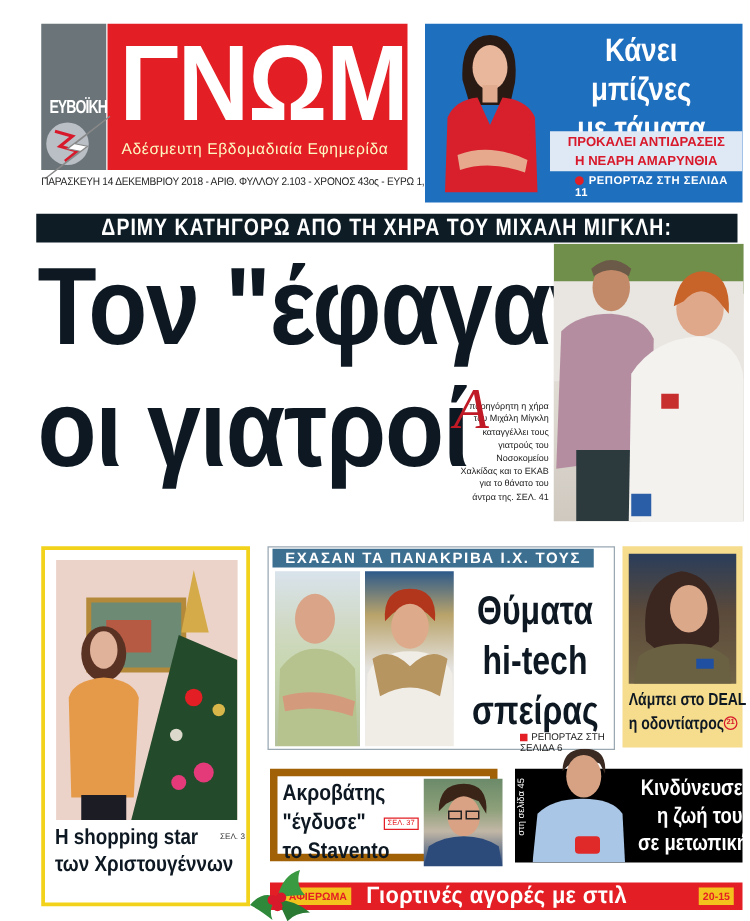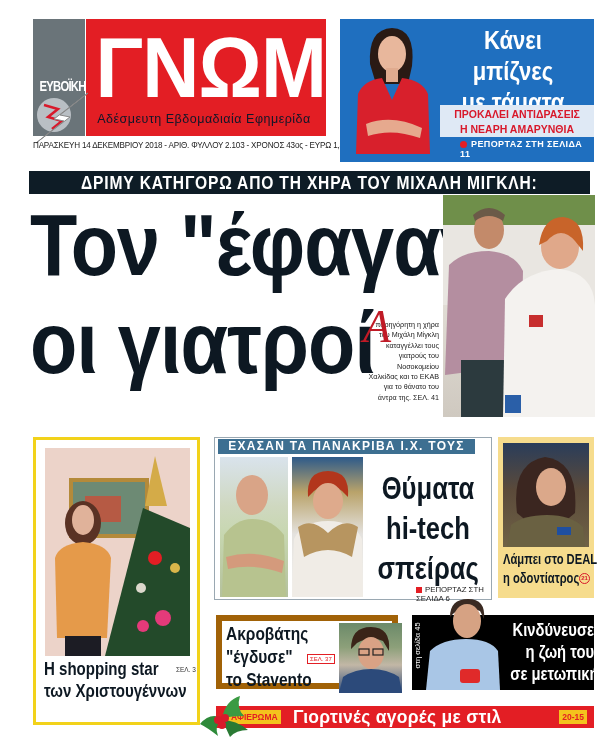--- a/index.html
+++ b/index.html
@@ -5,21 +5,21 @@
   * { box-sizing: border-box; margin: 0; padding: 0; }
   html, body { width: 600px; height: 737px; background: #ffffff; overflow: hidden; }
   body { position: relative; font-family: "Liberation Sans", "DejaVu Sans", sans-serif; color: #111; }
   .abs { position: absolute; }
 
   
   .mast-grey { left: 33px; top: 19px; width: 52px; height: 117px; background: #6a7479; }
   .mast-grey .region { position: absolute; top: 58px; left: 0; width: 52px; text-align: center; color: #fff; font-size: 15px; font-weight: bold; letter-spacing: -1px; transform: scaleX(0.75); }
   .mast-red { left: 86px; top: 19px; width: 240px; height: 117px; background: #e31e24; }
   .mast-red .logo { position: absolute; top: -2px; left: 0; width: 240px; text-align: center; color: #fff; font-size: 86px; font-weight: bold; letter-spacing: -1px; transform: scaleX(0.92); line-height: 100px; }
-  .mast-red .tagline { position: absolute; top: 93px; left: 0; width: 236px; text-align: center; color: #0f172a; font-size: 12.5px; letter-spacing: 0.5px; }
+  .mast-red .tagline { position: absolute; top: 93px; left: 0; width: 236px; text-align: center; color: #fef9c3; font-size: 12.5px; letter-spacing: 0.5px; }
   .bolt { left: 30px; top: 85px; width: 60px; height: 62px; }
   .dateline { left: 33px; top: 140px; width: 300px; font-size: 8.8px; color: #222; letter-spacing: -0.2px; white-space: nowrap; transform: scaleX(0.92); transform-origin: left; }
 
   
   .promo { left: 340px; top: 19px; width: 254px; height: 143px; background: #1f6fbf; overflow: hidden; }
   .promo .woman { position: absolute; left: 8px; top: 5px; width: 88px; height: 130px; }
   .promo .headline { position: absolute; left: 95px; top: 6px; width: 156px; text-align: center; color: #fff; font-size: 26px; font-weight: bold; line-height: 31px; transform: scaleX(0.85); }
   .promo .sub { position: absolute; left: 100px; top: 86px; width: 154px; height: 32px; background: #dfe9f5; text-align: center; color: #d8192b; font-size: 10.5px; font-weight: bold; line-height: 15px; padding-top: 2px; }
   .promo .report { position: absolute; left: 120px; top: 120px; width: 134px; color: #fff; font-size: 9px; font-weight: bold; letter-spacing: 0.4px; }
   .promo .report .dot { display: inline-block; width: 7px; height: 7px; background: #e31e24; border-radius: 50%; margin-right: 4px; vertical-align: middle; }

